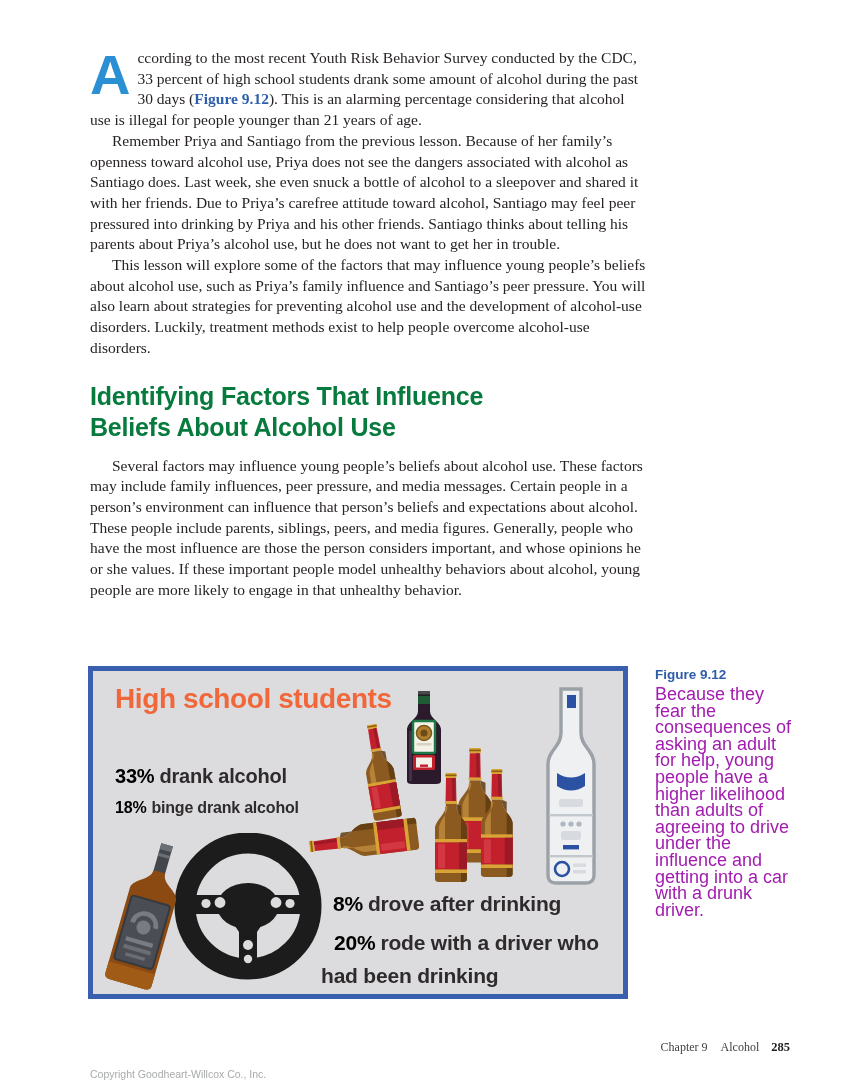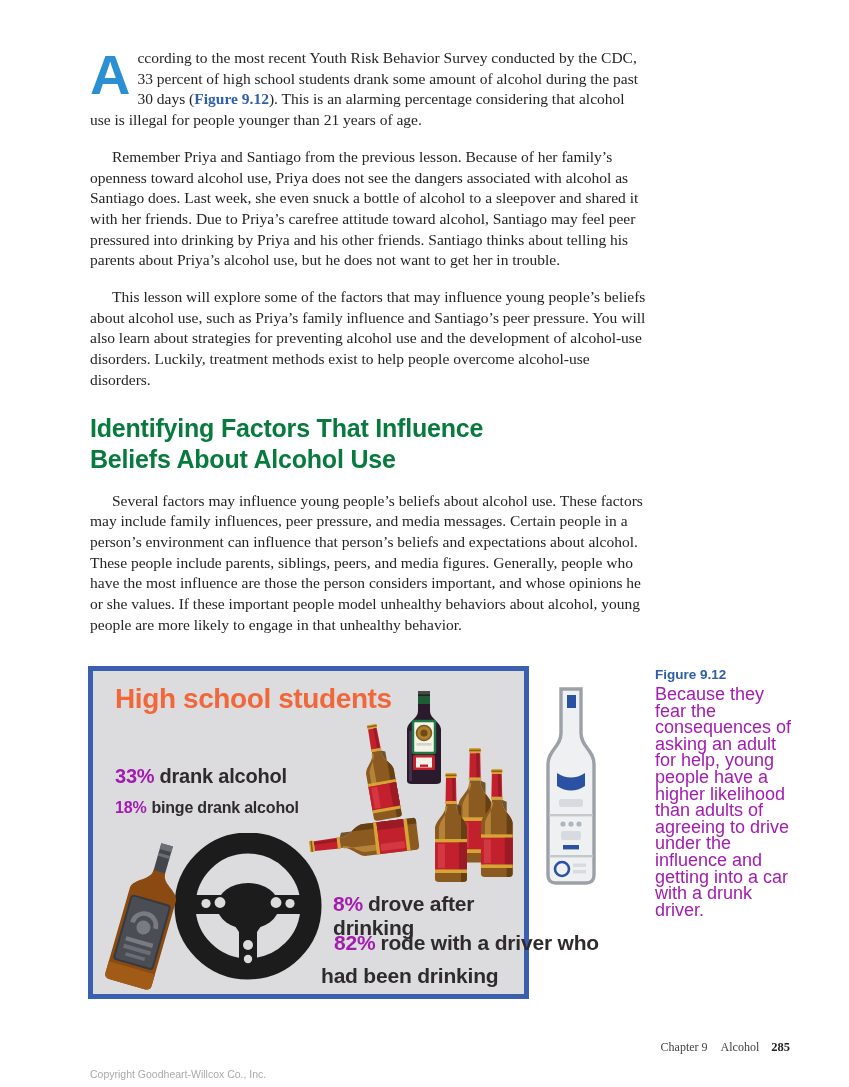--- a/index.html
+++ b/index.html
@@ -4,46 +4,46 @@
 <style>
   html,body{margin:0;padding:0;background:#ffffff;}
   .page{
     position:relative;width:849px;height:1087px;background:#ffffff;
     font-family:"Liberation Serif",serif;color:#272324;overflow:hidden;
     outline:1px solid #e3e3e3;
   }
   
   .main{position:absolute;left:90px;top:48px;width:556px;}
   .body-para{margin:0;font-size:15.5px;line-height:20.7px;color:#272324;}
-  .body-para.indent{text-indent:22px;margin-top:16px;}
+  .body-para.indent{text-indent:22px;}
   .dropcap{
     float:left;font-family:"Liberation Sans",sans-serif;font-weight:700;
     font-size:56px;line-height:46px;color:#2b8fd3;padding:4px 7px 0 0;
   }
   .figref{color:#2e5faa;font-weight:700;}
   .section-heading{
     margin:22px 0 13px 0;font-family:"Liberation Sans",sans-serif;
     font-weight:700;font-size:25px;line-height:31px;color:#077a3d;
     letter-spacing:-0.2px;
   }
   
   .infographic{
-    position:absolute;left:88px;top:666px;width:441px;height:333px;
+    position:absolute;left:88px;top:666px;width:540px;height:333px;
     background:#dcdcde;border:5px solid #3a5fae;box-sizing:border-box;
   }
   .ig-title{
     position:absolute;left:22px;top:10px;
     font-family:"Liberation Sans",sans-serif;font-weight:700;
     font-size:28px;line-height:36px;color:#f1673a;letter-spacing:-0.4px;
   }
   .stat{
     position:absolute;font-family:"Liberation Sans",sans-serif;font-weight:700;
     color:#2f2b2c;letter-spacing:-0.2px;
   }
-  .stat .pct{color:#a21caf;padding-right:5px;}
+  .stat .pct{color:#000000;padding-right:5px;}
   .stat1{left:22px;top:94px;font-size:20px;}
   .stat2{left:22px;top:128px;font-size:16px;}
   .stat3{left:240px;top:221px;font-size:21px;}
   .stat4{left:228px;top:255px;font-size:21px;line-height:33px;width:312px;text-indent:13px;}
   .art{position:absolute;}
   .beer-tilt{left:267px;top:46px;width:40px;height:110px;transform:rotate(-10deg) scale(0.88);}
   .jager{left:311px;top:20px;width:40px;height:96px;}
   .beer-horiz{left:251px;top:114px;width:40px;height:110px;transform:rotate(-97deg);}
   .cluster{left:338px;top:77px;width:86px;height:142px;}
   .vodka{left:452px;top:16px;width:52px;height:200px;}
@@ -187,21 +187,21 @@
       <path d="M6 130 L54 130 L54 142 Q54 147 48 147 L12 147 Q6 147 6 142 Z" fill="#a05c16"></path>
       <rect x="10" y="60" width="40" height="66" rx="3" fill="#4a4e54" stroke="#36393d" stroke-width="2"></rect>
       <path d="M18 86 A12 12 0 0 1 42 86" fill="none" stroke="#787c82" stroke-width="4.6"></path>
       <circle cx="30" cy="88" r="7" fill="#787c82"></circle>
       <rect x="16" y="101" width="28" height="4.4" fill="#787c82"></rect>
       <rect x="16" y="109" width="28" height="4" fill="#6a6e74"></rect>
       <rect x="20" y="116.5" width="20" height="3.4" fill="#6a6e74"></rect>
     </svg>
 
     <div class="stat stat3"><span class="pct">8%</span><span>drove after drinking</span></div>
-    <div class="stat stat4"><span class="pct">82%</span><span>rode with a driver who had been drinking</span></div>
+    <div class="stat stat4"><span class="pct">20%</span><span>rode with a driver who had been drinking</span></div>
   </div>
 
   <div class="figure-caption">
     <div class="caption-title">Figure 9.12</div>
     <div class="caption-text">Because they fear the consequences of asking an adult for help, young people have a higher likelihood than adults of agreeing to drive under the influence and getting into a car with a drunk driver.</div>
   </div>
 
 
   <div class="footer-left">Copyright Goodheart-Willcox Co., Inc.</div>
   <div class="footer-right"><span>Chapter 9</span><span class="gap1"></span><span>Alcohol</span><span class="gap2"></span><span class="page-num">285</span></div>

